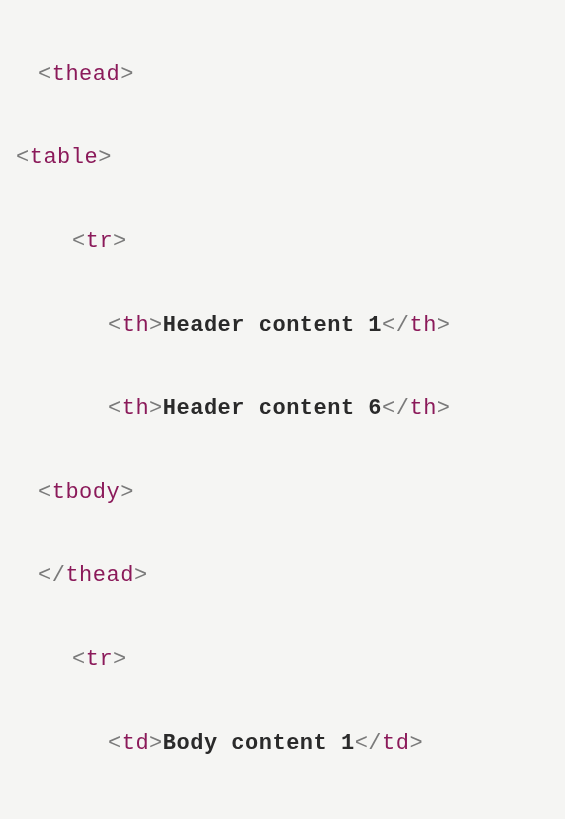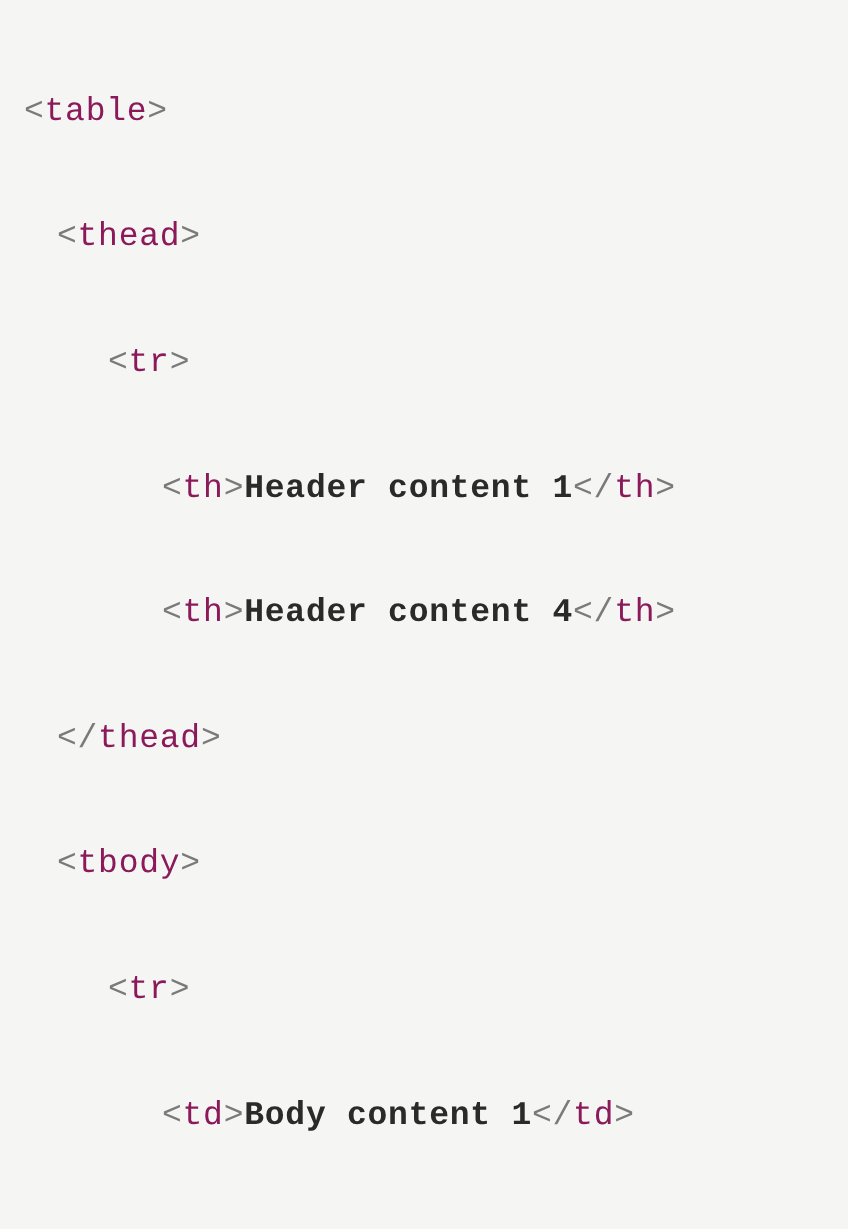--- a/index.html
+++ b/index.html
@@ -28,27 +28,27 @@
     .indent-2 { padding-left: 56px; }
     .indent-3 { padding-left: 92px; }
     .bracket { color: #7a7a7a; }
     .tag { color: #8b1a5a; font-weight: 500; }
     .text { color: #2a2a2a; font-weight: 700; }
   </style>
 </head>
 <body>
 
 <div class="code-container">
+<span class="line indent-1"><span class="bracket">&lt;</span><span class="tag">thead</span><span class="bracket">&gt;</span></span>
 <span class="line"><span class="bracket">&lt;</span><span class="tag">table</span><span class="bracket">&gt;</span></span>
-<span class="line indent-1"><span class="bracket">&lt;</span><span class="tag">thead</span><span class="bracket">&gt;</span></span>
 <span class="line indent-2"><span class="bracket">&lt;</span><span class="tag">tr</span><span class="bracket">&gt;</span></span>
 <span class="line indent-3"><span class="bracket">&lt;</span><span class="tag">th</span><span class="bracket">&gt;</span><span class="text">Header content 1</span><span class="bracket">&lt;/</span><span class="tag">th</span><span class="bracket">&gt;</span></span>
-<span class="line indent-3"><span class="bracket">&lt;</span><span class="tag">th</span><span class="bracket">&gt;</span><span class="text">Header content 4</span><span class="bracket">&lt;/</span><span class="tag">th</span><span class="bracket">&gt;</span></span>
+<span class="line indent-3"><span class="bracket">&lt;</span><span class="tag">th</span><span class="bracket">&gt;</span><span class="text">Header content 6</span><span class="bracket">&lt;/</span><span class="tag">th</span><span class="bracket">&gt;</span></span>
+<span class="line indent-1"><span class="bracket">&lt;</span><span class="tag">tbody</span><span class="bracket">&gt;</span></span>
 <span class="line indent-1"><span class="bracket">&lt;/</span><span class="tag">thead</span><span class="bracket">&gt;</span></span>
-<span class="line indent-1"><span class="bracket">&lt;</span><span class="tag">tbody</span><span class="bracket">&gt;</span></span>
 <span class="line indent-2"><span class="bracket">&lt;</span><span class="tag">tr</span><span class="bracket">&gt;</span></span>
 <span class="line indent-3"><span class="bracket">&lt;</span><span class="tag">td</span><span class="bracket">&gt;</span><span class="text">Body content 1</span><span class="bracket">&lt;/</span><span class="tag">td</span><span class="bracket">&gt;</span></span>
 
 
 
 
 
 
 
 

